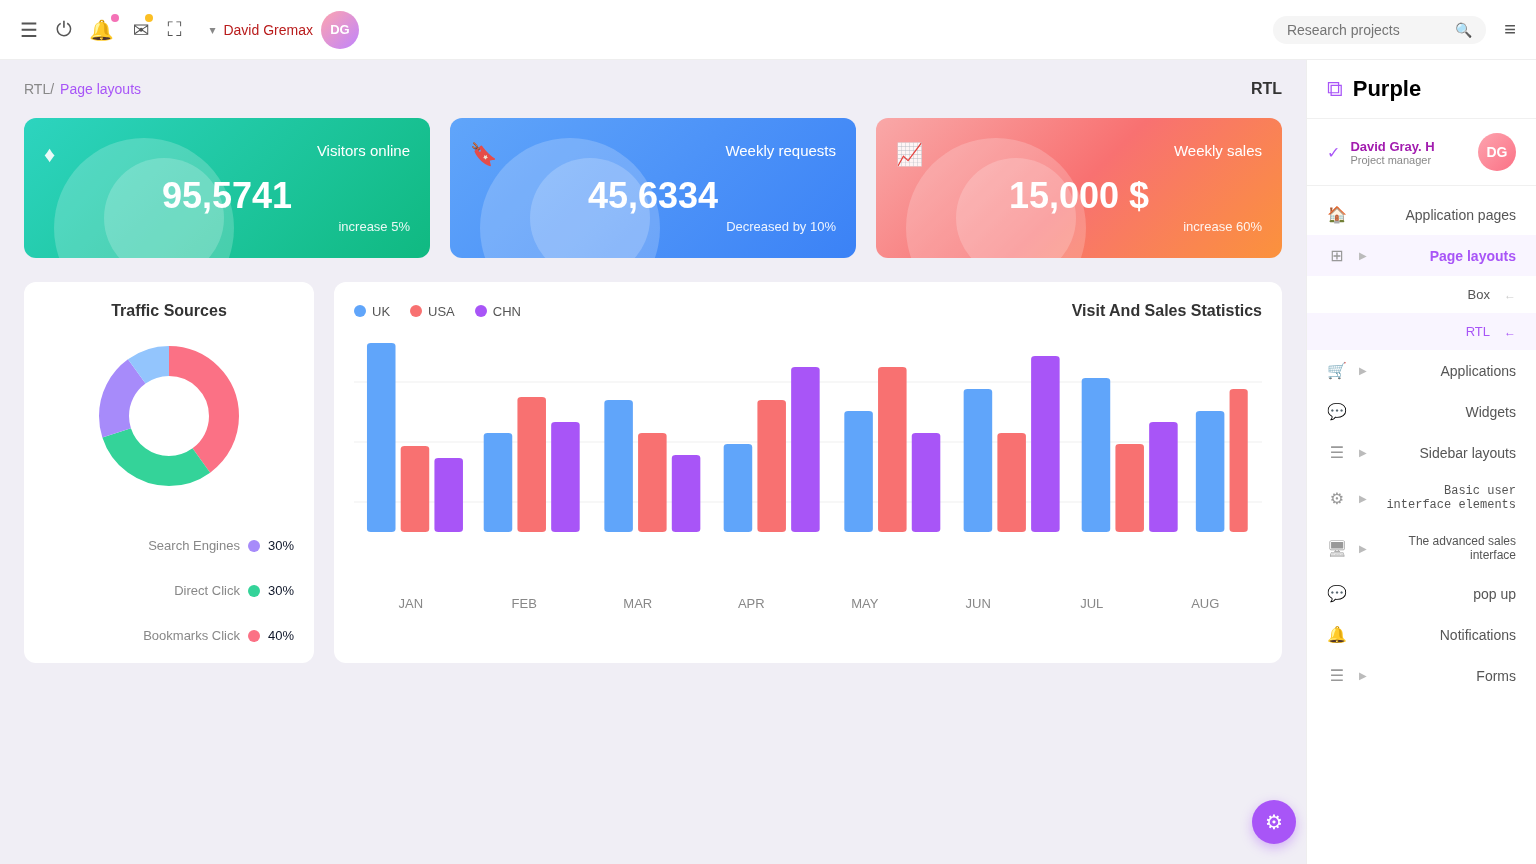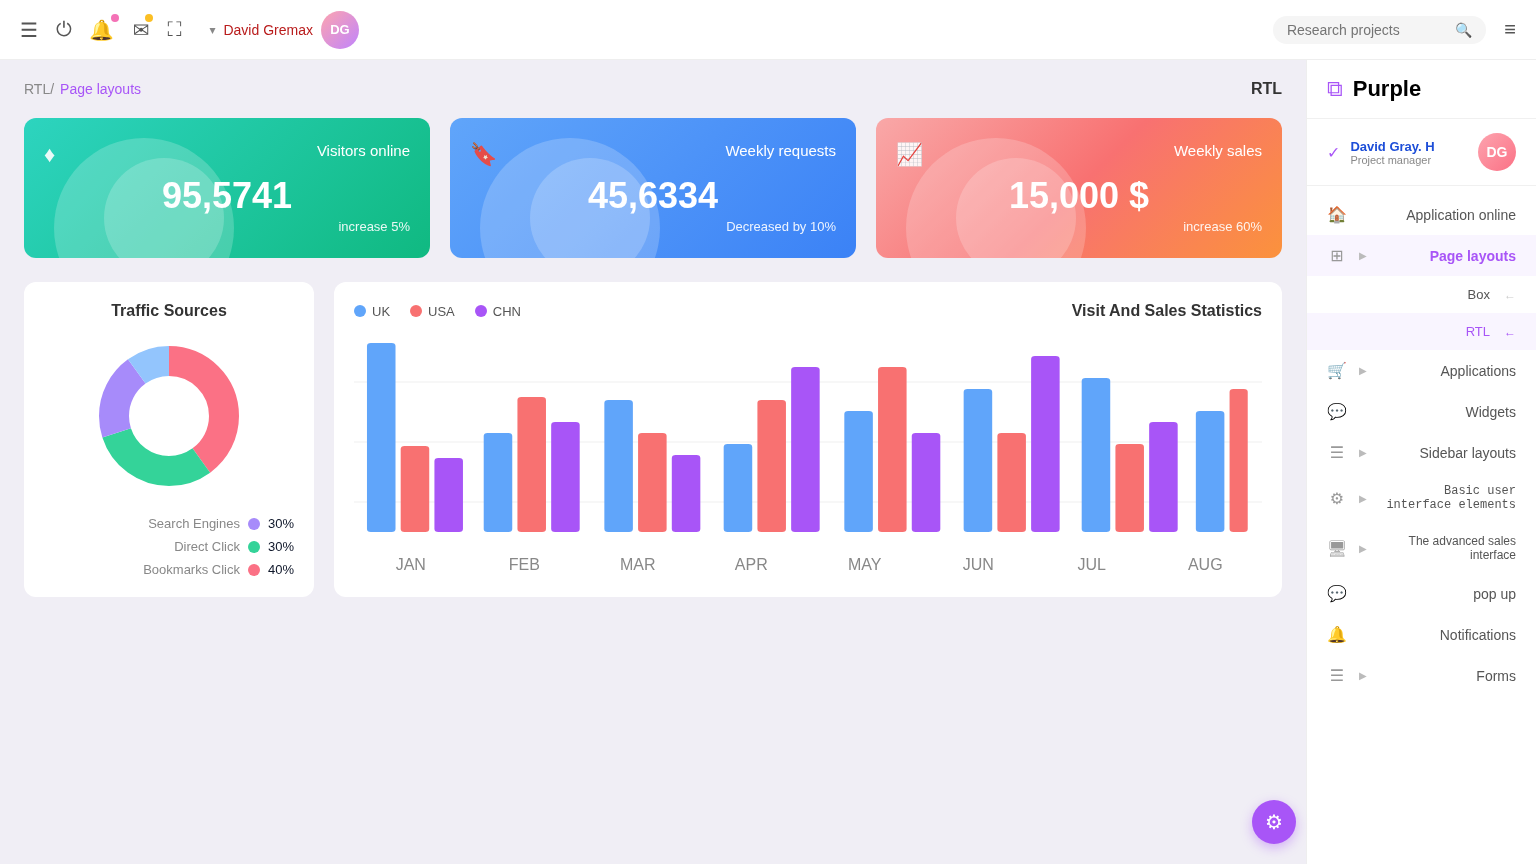--- a/index.html
+++ b/index.html
@@ -64,47 +64,47 @@
     .chart-card { background: #fff; border-radius: 12px; padding: 20px; }
     .chart-donut { flex: 0 0 290px; }
     .chart-bar { flex: 1; }
 
     .chart-title { font-size: 16px; font-weight: 600; color: #333; margin-bottom: 16px; text-align: center; }
     .chart-bar-title { font-size: 16px; font-weight: 600; color: #333; text-align: right; }
 
     
     .donut-container { display: flex; justify-content: center; margin-bottom: 20px; }
     .donut-legend { display: flex; flex-direction: column; gap: 8px; }
-    .legend-item { display: flex; align-items: center; gap: 8px; font-size: 13px; color: #555; justify-content: space-between; }
+    .legend-item { display: flex; align-items: center; gap: 8px; font-size: 13px; color: #555; justify-content: space-between; margin-top: 22px; }
     .legend-dot { width: 12px; height: 12px; border-radius: 50%; flex-shrink: 0; }
     .legend-label { flex: 1; text-align: right; color: #888; }
     .legend-pct { color: #0f172a; font-weight: 500; }
 
     
     .bar-chart-header { display: flex; justify-content: space-between; align-items: center; margin-bottom: 12px; }
     .bar-legend { display: flex; gap: 20px; }
     .bar-legend-item { display: flex; align-items: center; gap: 6px; font-size: 13px; color: #555; }
     .bar-legend-dot { width: 12px; height: 12px; border-radius: 50%; }
     .bar-chart-area { position: relative; height: 220px; }
     .bar-months { display: flex; justify-content: space-around; margin-top: 4px; }
-    .bar-month { font-size: 16px; color: #888; text-align: center; flex: 1; }
+    .bar-month { font-size: 13px; color: #888; text-align: center; flex: 1; margin-top: 40px; }
 
     
     .right-sidebar {
       width: 230px; background: #fff; border-left: 1px solid #eee;
       display: flex; flex-direction: column; overflow-y: auto; flex-shrink: 0;
     }
     .sidebar-brand { display: flex; align-items: center; gap: 10px; padding: 16px 20px; border-bottom: 1px solid #f0f0f0; }
     .brand-icon { color: #a855f7; font-size: 22px; }
     .brand-name { font-size: 22px; font-weight: 700; color: #000000; }
 
     .sidebar-user { display: flex; align-items: center; gap: 10px; padding: 14px 20px; border-bottom: 1px solid #f0f0f0; }
     .sidebar-user-check { color: #a855f7; font-size: 16px; }
     .sidebar-user-info { flex: 1; }
-    .sidebar-user-name { font-size: 13px; font-weight: 600; color: #1d4ed8; }
+    .sidebar-user-name { font-size: 13px; font-weight: 600; color: #a21caf; }
     .sidebar-user-role { font-size: 11px; color: #888; }
     .sidebar-user-avatar { width: 38px; height: 38px; border-radius: 50%; background: linear-gradient(135deg, #fda4af, #fb7185); display: flex; align-items: center; justify-content: center; color: #fff; font-size: 14px; font-weight: bold; overflow: hidden; }
 
     .sidebar-nav { flex: 1; padding: 8px 0; }
     .sidebar-item {
       display: flex; align-items: center; gap: 10px; padding: 11px 20px;
       cursor: pointer; position: relative;
     }
     .sidebar-item-icon { font-size: 16px; color: #999; width: 20px; text-align: center; }
     .sidebar-item-arrow { font-size: 10px; color: #bbb; margin-left: 2px; }
@@ -332,21 +332,21 @@
       </div>
       <div class="sidebar-user-avatar">
         <span>DG</span>
       </div>
     </div>
 
     <nav class="sidebar-nav">
 
       <div class="sidebar-item">
         <span class="sidebar-item-icon">🏠</span>
-        <span class="sidebar-item-label">Application online</span>
+        <span class="sidebar-item-label">Application pages</span>
       </div>
 
       <div class="sidebar-item" style="background:#f9f5ff;">
         <span class="sidebar-item-icon">⊞</span>
         <span class="sidebar-item-arrow">▶</span>
         <span class="sidebar-item-label active">Page layouts</span>
       </div>
 
       <div class="sidebar-item sidebar-item-indent">
         <span class="sidebar-item-label sub">Box</span>

